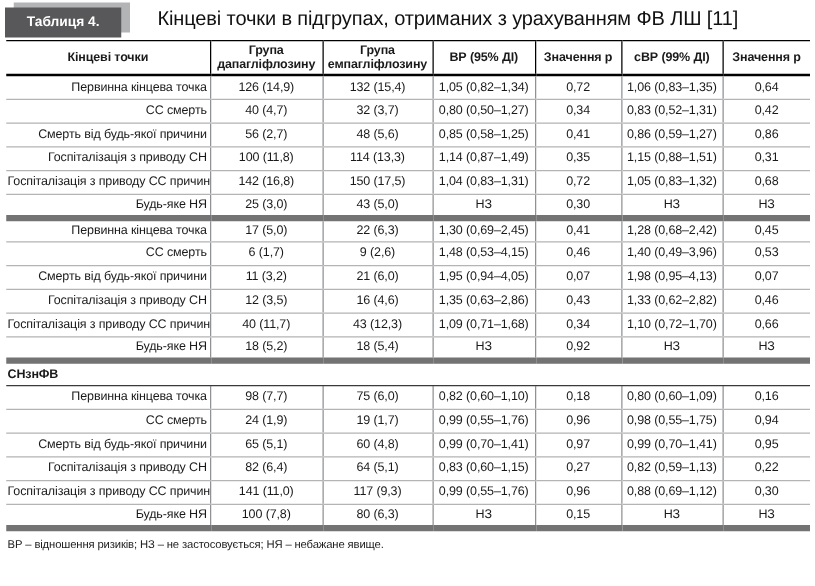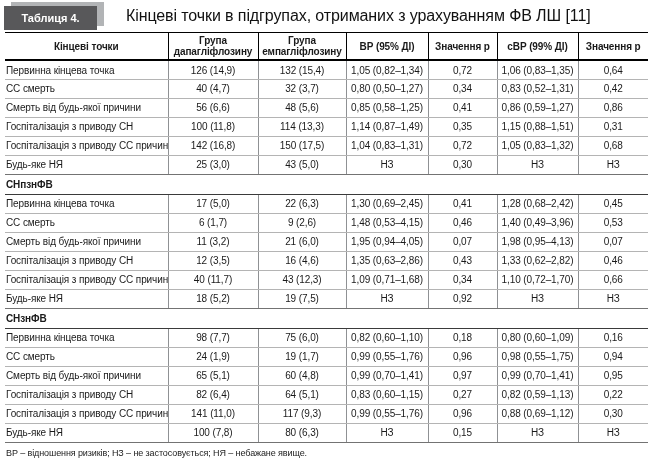--- a/index.html
+++ b/index.html
@@ -34,23 +34,23 @@
   thead th + th { border-left: 1px solid #000; }
 
   td { font-size: 10px; letter-spacing: -0.1px; vertical-align: middle; overflow: hidden; white-space: nowrap; }
 
   tr.section-row td {
     font-weight: bold; text-align: left; padding: 3px 0 3px 1px; height: 20px;
     border-bottom: 1px solid #3a3a3a;
   }
   tr.data-row td { height: 19px; border-bottom: 1px solid #b4b4b4; }
   tr.data-row td + td { border-left: 1px solid #8f9194; }
-  tr.data-row.last td { border-bottom: 1px solid #737373; }
+  tr.data-row.last td { border-bottom: 5px solid #737373; }
   tbody tr:last-child td { border-bottom: 2px solid #000; }
-  td.endpoint { text-align: left; padding: 2px 2px 2px 1px; }
+  td.endpoint { text-align: right; padding: 2px 2px 2px 1px; }
   td.num { text-align: center; padding: 2px 1px; }
 
   
   .footnote { margin: 5px 0 0 6px; font-size: 9px; color: #1c1c1c; letter-spacing: -0.1px; }
 </style>
 </head>
 <body>
 
 <div class="page">
 
@@ -97,21 +97,21 @@
           <td class="endpoint">СС смерть</td>
           <td class="num">40 (4,7)</td>
           <td class="num">32 (3,7)</td>
           <td class="num">0,80 (0,50–1,27)</td>
           <td class="num">0,34</td>
           <td class="num">0,83 (0,52–1,31)</td>
           <td class="num">0,42</td>
         </tr>
         <tr class="data-row">
           <td class="endpoint">Смерть від будь-якої причини</td>
-          <td class="num">56 (6,6)</td>
+          <td class="num">56 (2,7)</td>
           <td class="num">48 (5,6)</td>
           <td class="num">0,85 (0,58–1,25)</td>
           <td class="num">0,41</td>
           <td class="num">0,86 (0,59–1,27)</td>
           <td class="num">0,86</td>
         </tr>
         <tr class="data-row">
           <td class="endpoint">Госпіталізація з приводу СН</td>
           <td class="num">100 (11,8)</td>
           <td class="num">114 (13,3)</td>
@@ -131,23 +131,20 @@
         </tr>
         <tr class="data-row last">
           <td class="endpoint">Будь-яке НЯ</td>
           <td class="num">25 (3,0)</td>
           <td class="num">43 (5,0)</td>
           <td class="num">НЗ</td>
           <td class="num">0,30</td>
           <td class="num">НЗ</td>
           <td class="num">НЗ</td>
         </tr>
-        <tr class="section-row">
-          <td colspan="7">СНпзнФВ</td>
-        </tr>
         <tr class="data-row">
           <td class="endpoint">Первинна кінцева точка</td>
           <td class="num">17 (5,0)</td>
           <td class="num">22 (6,3)</td>
           <td class="num">1,30 (0,69–2,45)</td>
           <td class="num">0,41</td>
           <td class="num">1,28 (0,68–2,42)</td>
           <td class="num">0,45</td>
         </tr>
         <tr class="data-row">
@@ -182,21 +179,21 @@
           <td class="num">40 (11,7)</td>
           <td class="num">43 (12,3)</td>
           <td class="num">1,09 (0,71–1,68)</td>
           <td class="num">0,34</td>
           <td class="num">1,10 (0,72–1,70)</td>
           <td class="num">0,66</td>
         </tr>
         <tr class="data-row last">
           <td class="endpoint">Будь-яке НЯ</td>
           <td class="num">18 (5,2)</td>
-          <td class="num">19 (7,5)</td>
+          <td class="num">18 (5,4)</td>
           <td class="num">НЗ</td>
           <td class="num">0,92</td>
           <td class="num">НЗ</td>
           <td class="num">НЗ</td>
         </tr>
         <tr class="section-row">
           <td colspan="7">СНзнФВ</td>
         </tr>
         <tr class="data-row">
           <td class="endpoint">Первинна кінцева точка</td>

